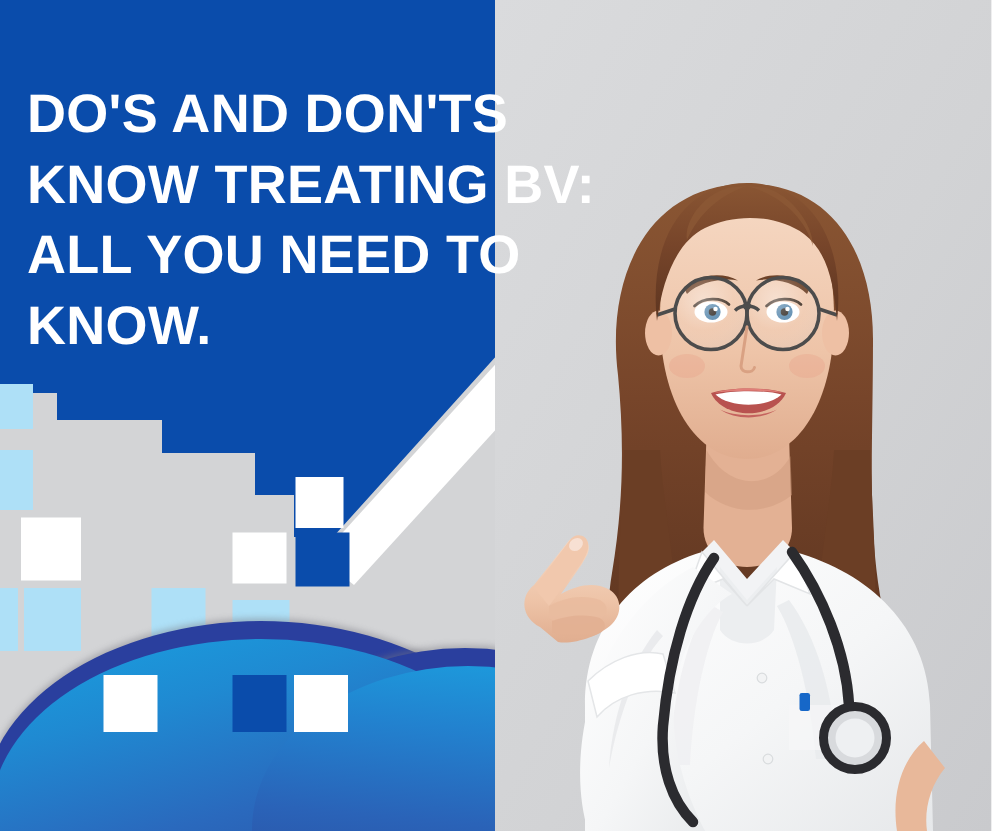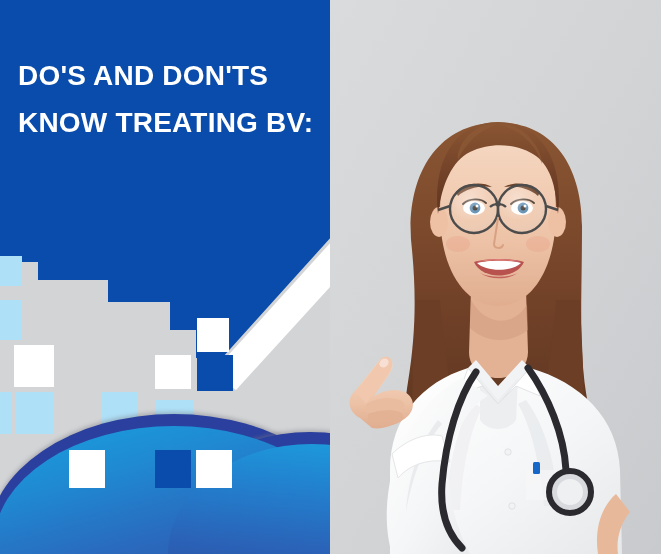--- a/index.html
+++ b/index.html
@@ -89,21 +89,21 @@
   }
 
   
   .headline{
     position:absolute;
     left:18px; top:52px;
     width:420px;
     z-index:8;
     color:#ffffff;
     font-weight:bold;
-    font-size:28px;
+    font-size:36px;
     line-height:47px;
     letter-spacing:.2px;
   }
   .headline .ln{ display:block; white-space:nowrap; }
 </style>
 </head>
 <body>
 
 <div class="banner">
 
@@ -291,15 +291,17 @@
     <div class="wave-inner b"></div>
   </div>
 
   <div class="square sq-on-wave sq-white" style="left:69px;top:450px;width:36px;height:38px;"></div>
   <div class="square sq-on-wave sq-blue" style="left:155px;top:450px;width:36px;height:38px;"></div>
   <div class="square sq-on-wave sq-white" style="left:196px;top:450px;width:36px;height:38px;"></div>
 
   <div class="headline">
     <span class="ln">DO'S AND DON'TS</span>
     <span class="ln">KNOW TREATING BV:</span>
+    <span class="ln">ALL YOU NEED TO</span>
+    <span class="ln">KNOW.</span>
   </div>
 
 </div>
 
 </body></html>

